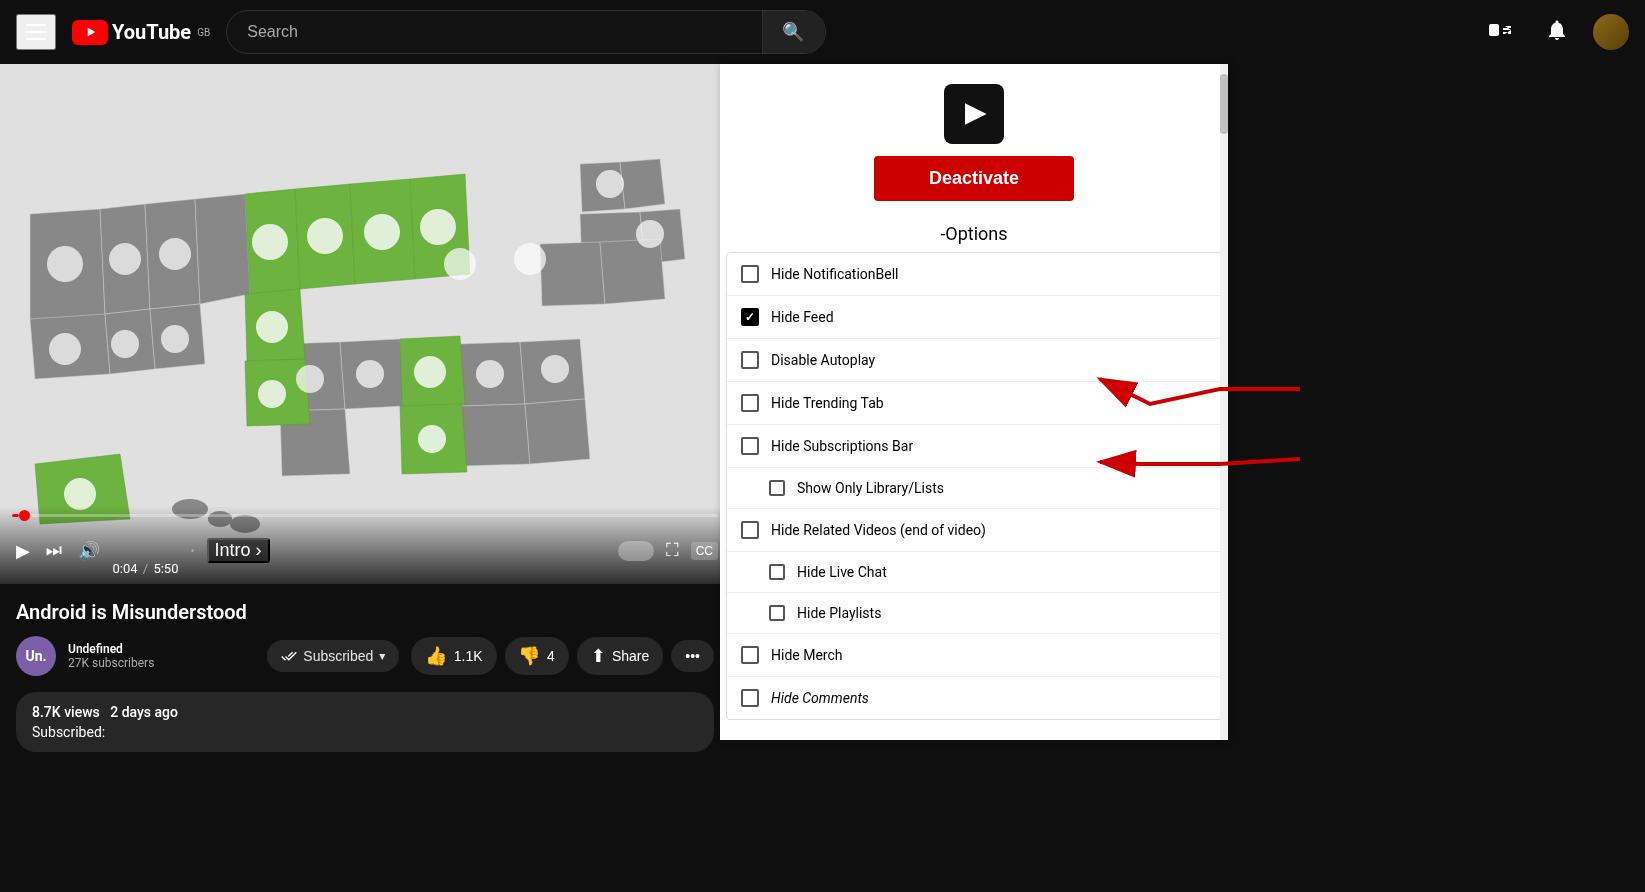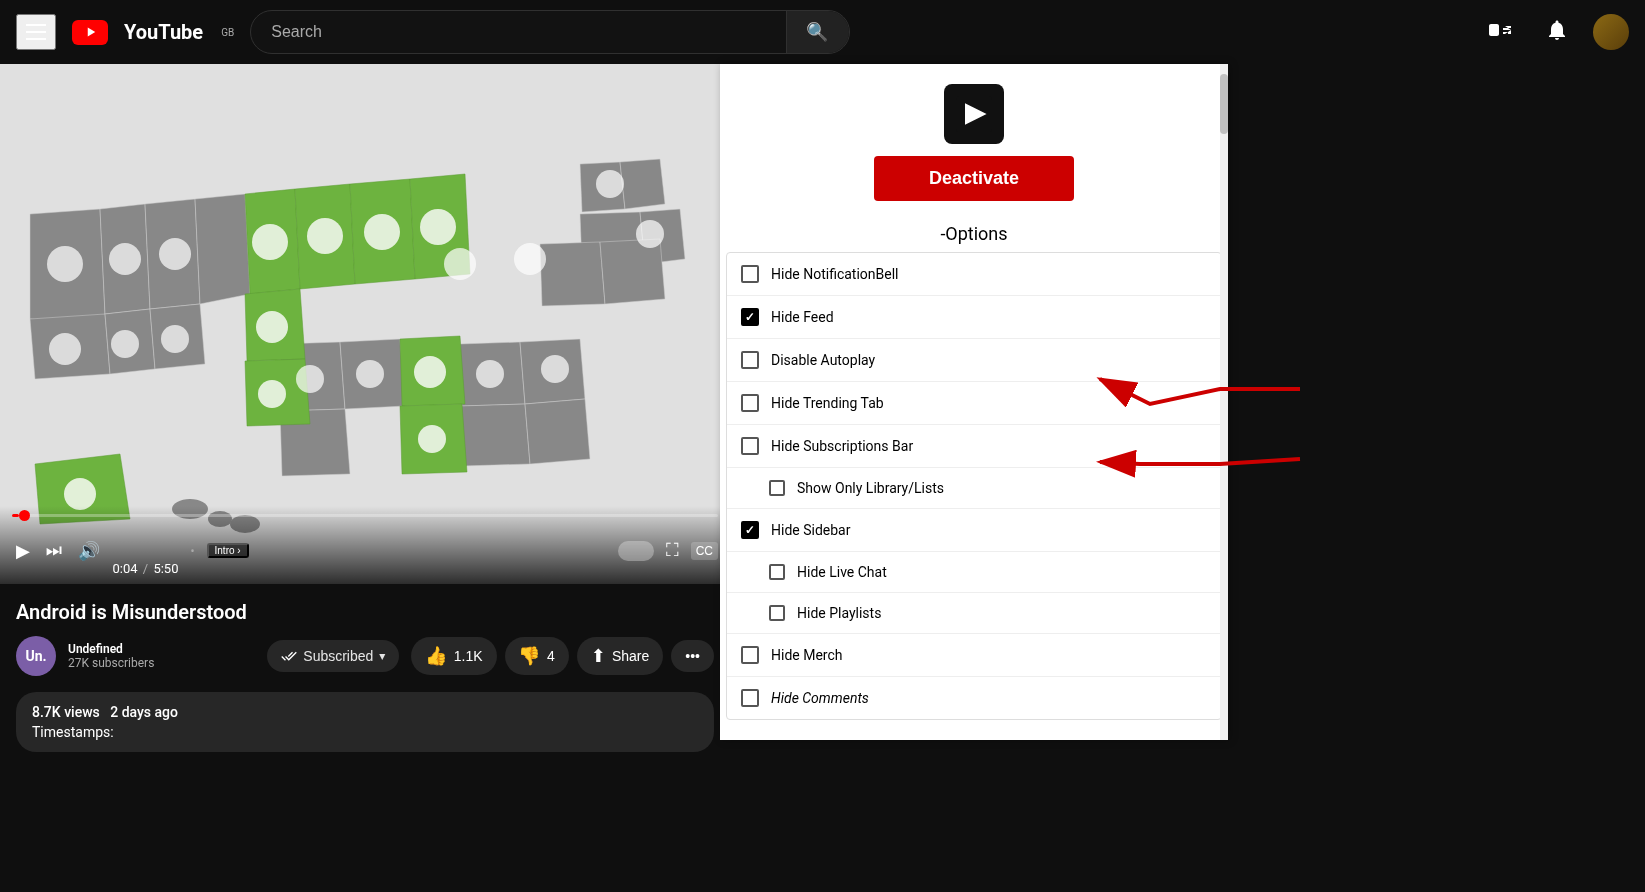--- a/index.html
+++ b/index.html
@@ -29,21 +29,21 @@
       align-items: center;
       gap: 16px;
     }
     .hamburger {
       display: flex; flex-direction: column; gap: 5px; cursor: pointer; padding: 8px;
     }
     .hamburger span {
       display: block; width: 20px; height: 2px; background: #fff;
     }
     .yt-logo {
-      display: flex; align-items: center; gap: 16px;
+      display: flex; align-items: center; gap: 4px;
     }
     .yt-logo-icon {
       background: #ff0000;
       border-radius: 6px;
       width: 36px; height: 25px;
       display: flex; align-items: center; justify-content: center;
     }
     .yt-logo-icon svg { width: 18px; height: 18px; }
 
     .search-bar {
@@ -154,21 +154,21 @@
       align-items: center;
       gap: 8px;
     }
     .ctrl-btn {
       background: none; border: none; color: #fff; cursor: pointer; font-size: 18px; padding: 4px;
     }
     .time-display { font-size: 13px; color: #fff; margin-top: 36px; }
     .time-sep { color: #aaa; margin: 0 2px; }
     .intro-badge {
       background: rgba(0,0,0,0.6);
-      color: #fff; font-size: 10px;
+      color: #fff; font-size: 18px;
       padding: 0 6px; border-radius: 3px;
       cursor: pointer;
     }
     .ctrl-spacer { flex: 1; }
     .autoplay-toggle {
       width: 36px; height: 20px;
       background: rgba(255,255,255,0.3);
       border-radius: 10px;
       position: relative;
       cursor: pointer;
@@ -547,21 +547,21 @@
           </button>
         </div>
       </div>
 
       <div class="video-desc">
         <div class="views-date">
           <span>8.7K views</span>
           &nbsp;
           <span>2 days ago</span>
         </div>
-        <div class="desc-timestamps">Timestamps:</div>
+        <div class="desc-timestamps">Subscribed:</div>
       </div>
     </div>
   </div>
 
   <div class="right-side"></div>
 </div>
 
 <div class="popup-overlay" style="position:fixed;">
 
   <div class="popup-logo-area">
@@ -597,22 +597,22 @@
       </div>
       <div class="option-item">
         <div class="checkbox"></div>
         <span>Hide Subscriptions Bar</span>
       </div>
       <div class="option-item sub-item">
         <div class="sub-checkbox checked"></div>
         <span>Show Only Library/Lists</span>
       </div>
       <div class="option-item">
-        <div class="checkbox checked"></div>
-        <span>Hide Sidebar</span>
+        <div class="checkbox"></div>
+        <span>Hide Related Videos (end of video)</span>
       </div>
       <div class="option-item sub-item">
         <div class="sub-checkbox"></div>
         <span>Hide Live Chat</span>
       </div>
       <div class="option-item sub-item">
         <div class="sub-checkbox"></div>
         <span>Hide Playlists</span>
       </div>
       <div class="option-item">

